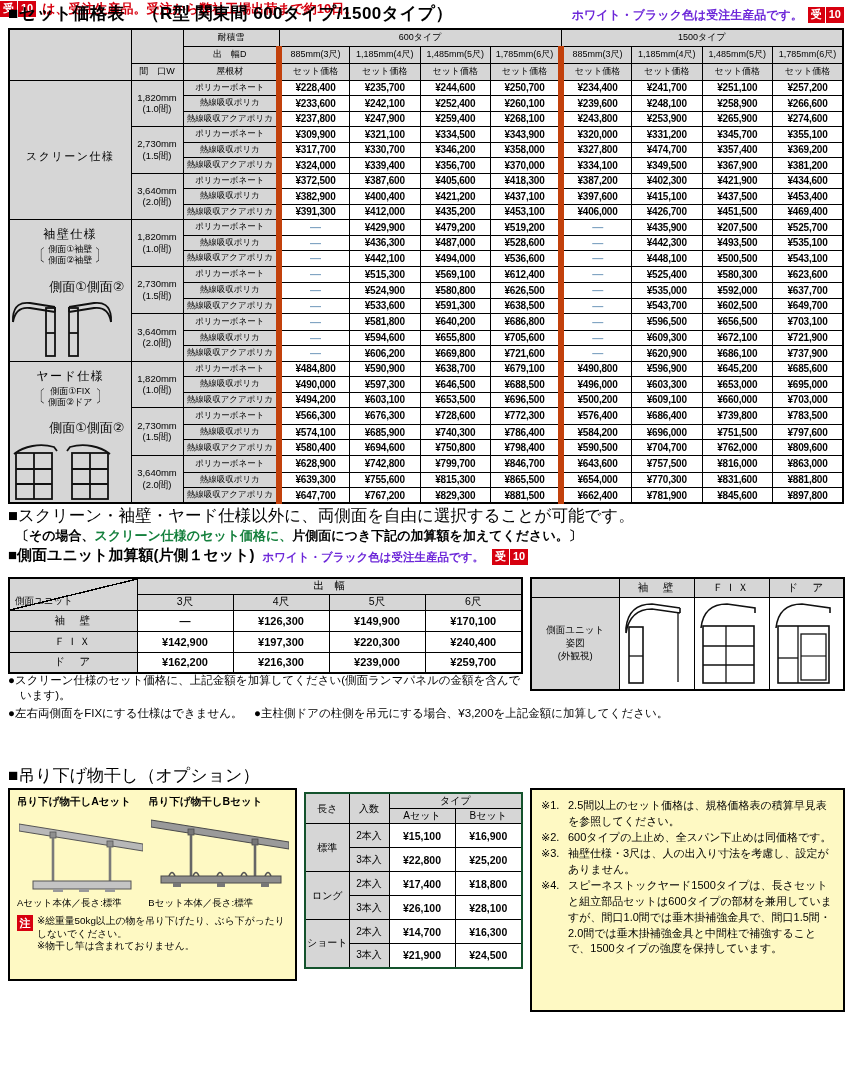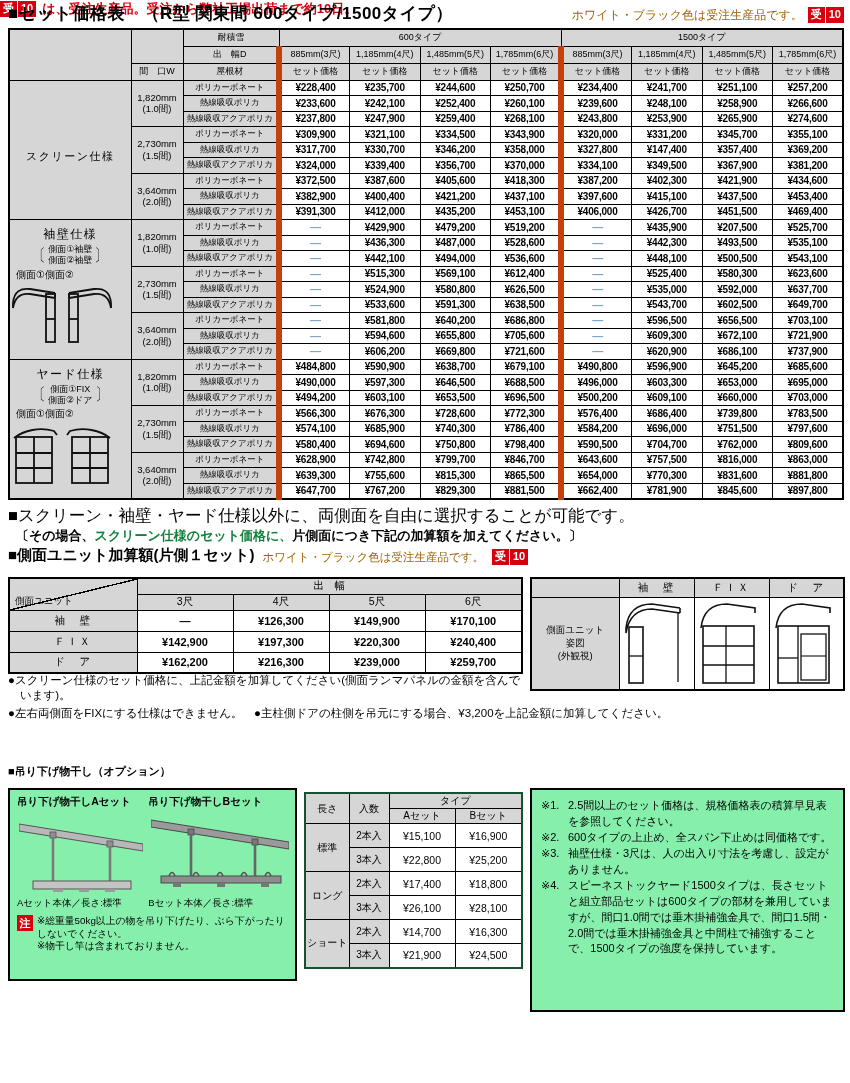--- a/index.html
+++ b/index.html
@@ -1,21 +1,21 @@
 <!DOCTYPE html>
 <html><head>
 <meta charset="utf-8">
 <style>
   *{box-sizing:border-box;margin:0;padding:0}
   html,body{width:850px;height:1083px}
   body{position:relative;background:#fff;color:#000;overflow:hidden;
        font-family:"Liberation Sans","DejaVu Sans",sans-serif}
   .abs{position:absolute}
   .red{color:#15803d}
-  .blue-note{color:#a16207;font-weight:normal;font-size:12px}
+  .blue-note{color:#6d28d9;font-weight:bold;font-size:12px}
   .blue-note.sm{font-size:11.5px}
   
   .jb{display:inline-flex;gap:1px;vertical-align:middle}
   .jb-l,.jb-r{background:#d7000f;color:#fff;font-weight:bold;font-size:11px;
               padding:1px 3px;line-height:1.25;display:inline-block}
   
   .title-row{top:2px;left:8px;right:6px;display:flex;justify-content:space-between;align-items:center}
   .title{font-size:17px;font-weight:bold;letter-spacing:.5px}
   .title-note{display:flex;align-items:center;gap:5px;padding-top:3px}
   
@@ -32,21 +32,21 @@
   #main-table td.price{font-size:10px;font-weight:bold;letter-spacing:-.2px}
   #main-table td.price.dash{color:#7fa3c2;font-weight:bold;font-size:11px}
   #main-table td.thickL{border-left:6px solid #c2410c}
   #main-table tr.dashed td{border-top:1px dashed #000}
   #main-table td.wcell{font-size:9.5px;line-height:1.2}
   #main-table td.spec{vertical-align:top;padding-top:6px}
   .spec-name{font-size:12px;letter-spacing:1.5px;margin-bottom:1px}
   .spec-center{padding-top:62px;font-size:11px;letter-spacing:1.5px}
   .spec-bracket{display:flex;justify-content:center;align-items:center;font-size:9px;line-height:1.25}
   .spec-bracket .brk{font-size:17px;font-weight:300;transform:scaleX(.7)}
-  .side-labels{display:flex;justify-content:flex-start;font-size:10px;margin:1px 6px 0}
+  .side-labels{display:flex;justify-content:flex-end;font-size:13px;margin:11px 6px 0}
   .spec-diagram{margin-top:1px}
   
   .h-big{top:505px;left:8px;font-size:16.5px;font-weight:normal}
   .h-sub{top:527px;left:16px;font-size:13px;font-weight:bold}
   .h3-row{top:546px;left:8px;display:flex;align-items:flex-end;gap:8px}
   .h3{font-size:15px;font-weight:bold}
   
   #side-table{top:577px;left:8px;width:513px;border:2px solid #000}
   #side-table tr.h{height:16px}
   #side-table tr{height:21px}
@@ -62,36 +62,36 @@
   #app-table{top:577px;left:530px;width:313px;border:2px solid #000}
   #app-table tr.h{height:19px}
   #app-table tr.b{height:93px}
   #app-table td{font-size:10.5px;letter-spacing:2px}
   #app-table td.lbl{background:#d6d6d6;font-size:9.5px;line-height:1.35;letter-spacing:0}
   
   #bullets{top:673px;left:8px;width:836px;font-size:11.5px;line-height:1.32}
   .bullet{padding-left:12px;text-indent:-12px;margin-bottom:3px}
   .bullet.b0{max-width:522px}
   
-  #drying-heading{top:764px;left:8px;font-size:11px;font-weight:bold}
-  .box{border:2px solid #000;background:#86efac}
+  #drying-heading{top:764px;left:8px;font-size:17px;font-weight:normal}
+  .box{border:2px solid #000;background:#fef9c3}
   #drying-box{top:788px;left:8px;width:289px;height:193px;padding:5px 7px}
   .dry-grid{display:grid;grid-template-columns:47% 53%;column-gap:4px}
   .dry-title{font-size:10.5px;font-weight:bold}
   .dry-photo{height:88px;display:flex;align-items:center;justify-content:center}
   .dry-cap{font-size:9.5px}
   .dry-warn{display:flex;gap:4px;margin-top:5px}
   .warn-badge{background:#d7000f;color:#fff;font-weight:bold;font-size:11px;
               width:16px;height:16px;display:inline-flex;align-items:center;justify-content:center;flex:0 0 16px}
   .warn-text{font-size:9.8px;line-height:1.3}
   #dry-table{top:792px;left:304px;width:217px;border:2px solid #14532d}
   #dry-table tr.h{height:15px}
   #dry-table tr{height:24px}
   #dry-table td{font-size:10px}
-  #dry-table td.val{font-weight:normal;font-size:10.5px}
+  #dry-table td.val{font-weight:bold;font-size:10.5px}
   
   #notes-box{top:788px;left:530px;width:315px;height:224px;padding:8px 9px;font-size:11px;line-height:1.45}
   .note-item{display:flex}
   .note-item .nl{flex:0 0 27px}
   .note-item .nt{flex:1}
   
   #footer{top:1038px;left:8px;display:flex;align-items:center;gap:6px}
   #footer .ft{color:#d7000f;font-weight:bold;font-size:13px}
   svg{display:block}
 </style>
@@ -205,21 +205,21 @@
           <td class="price">¥345,700</td>
           <td class="price">¥355,100</td>
         </tr>
         <tr class="dashed">
           <td class="g roof">熱線吸収ポリカ</td>
           <td class="price thickL">¥317,700</td>
           <td class="price">¥330,700</td>
           <td class="price">¥346,200</td>
           <td class="price">¥358,000</td>
           <td class="price thickL">¥327,800</td>
-          <td class="price">¥147,400</td>
+          <td class="price">¥474,700</td>
           <td class="price">¥357,400</td>
           <td class="price">¥369,200</td>
         </tr>
         <tr class="dashed">
           <td class="g roof">熱線吸収アクアポリカ</td>
           <td class="price thickL">¥324,000</td>
           <td class="price">¥339,400</td>
           <td class="price">¥356,700</td>
           <td class="price">¥370,000</td>
           <td class="price thickL">¥334,100</td>

